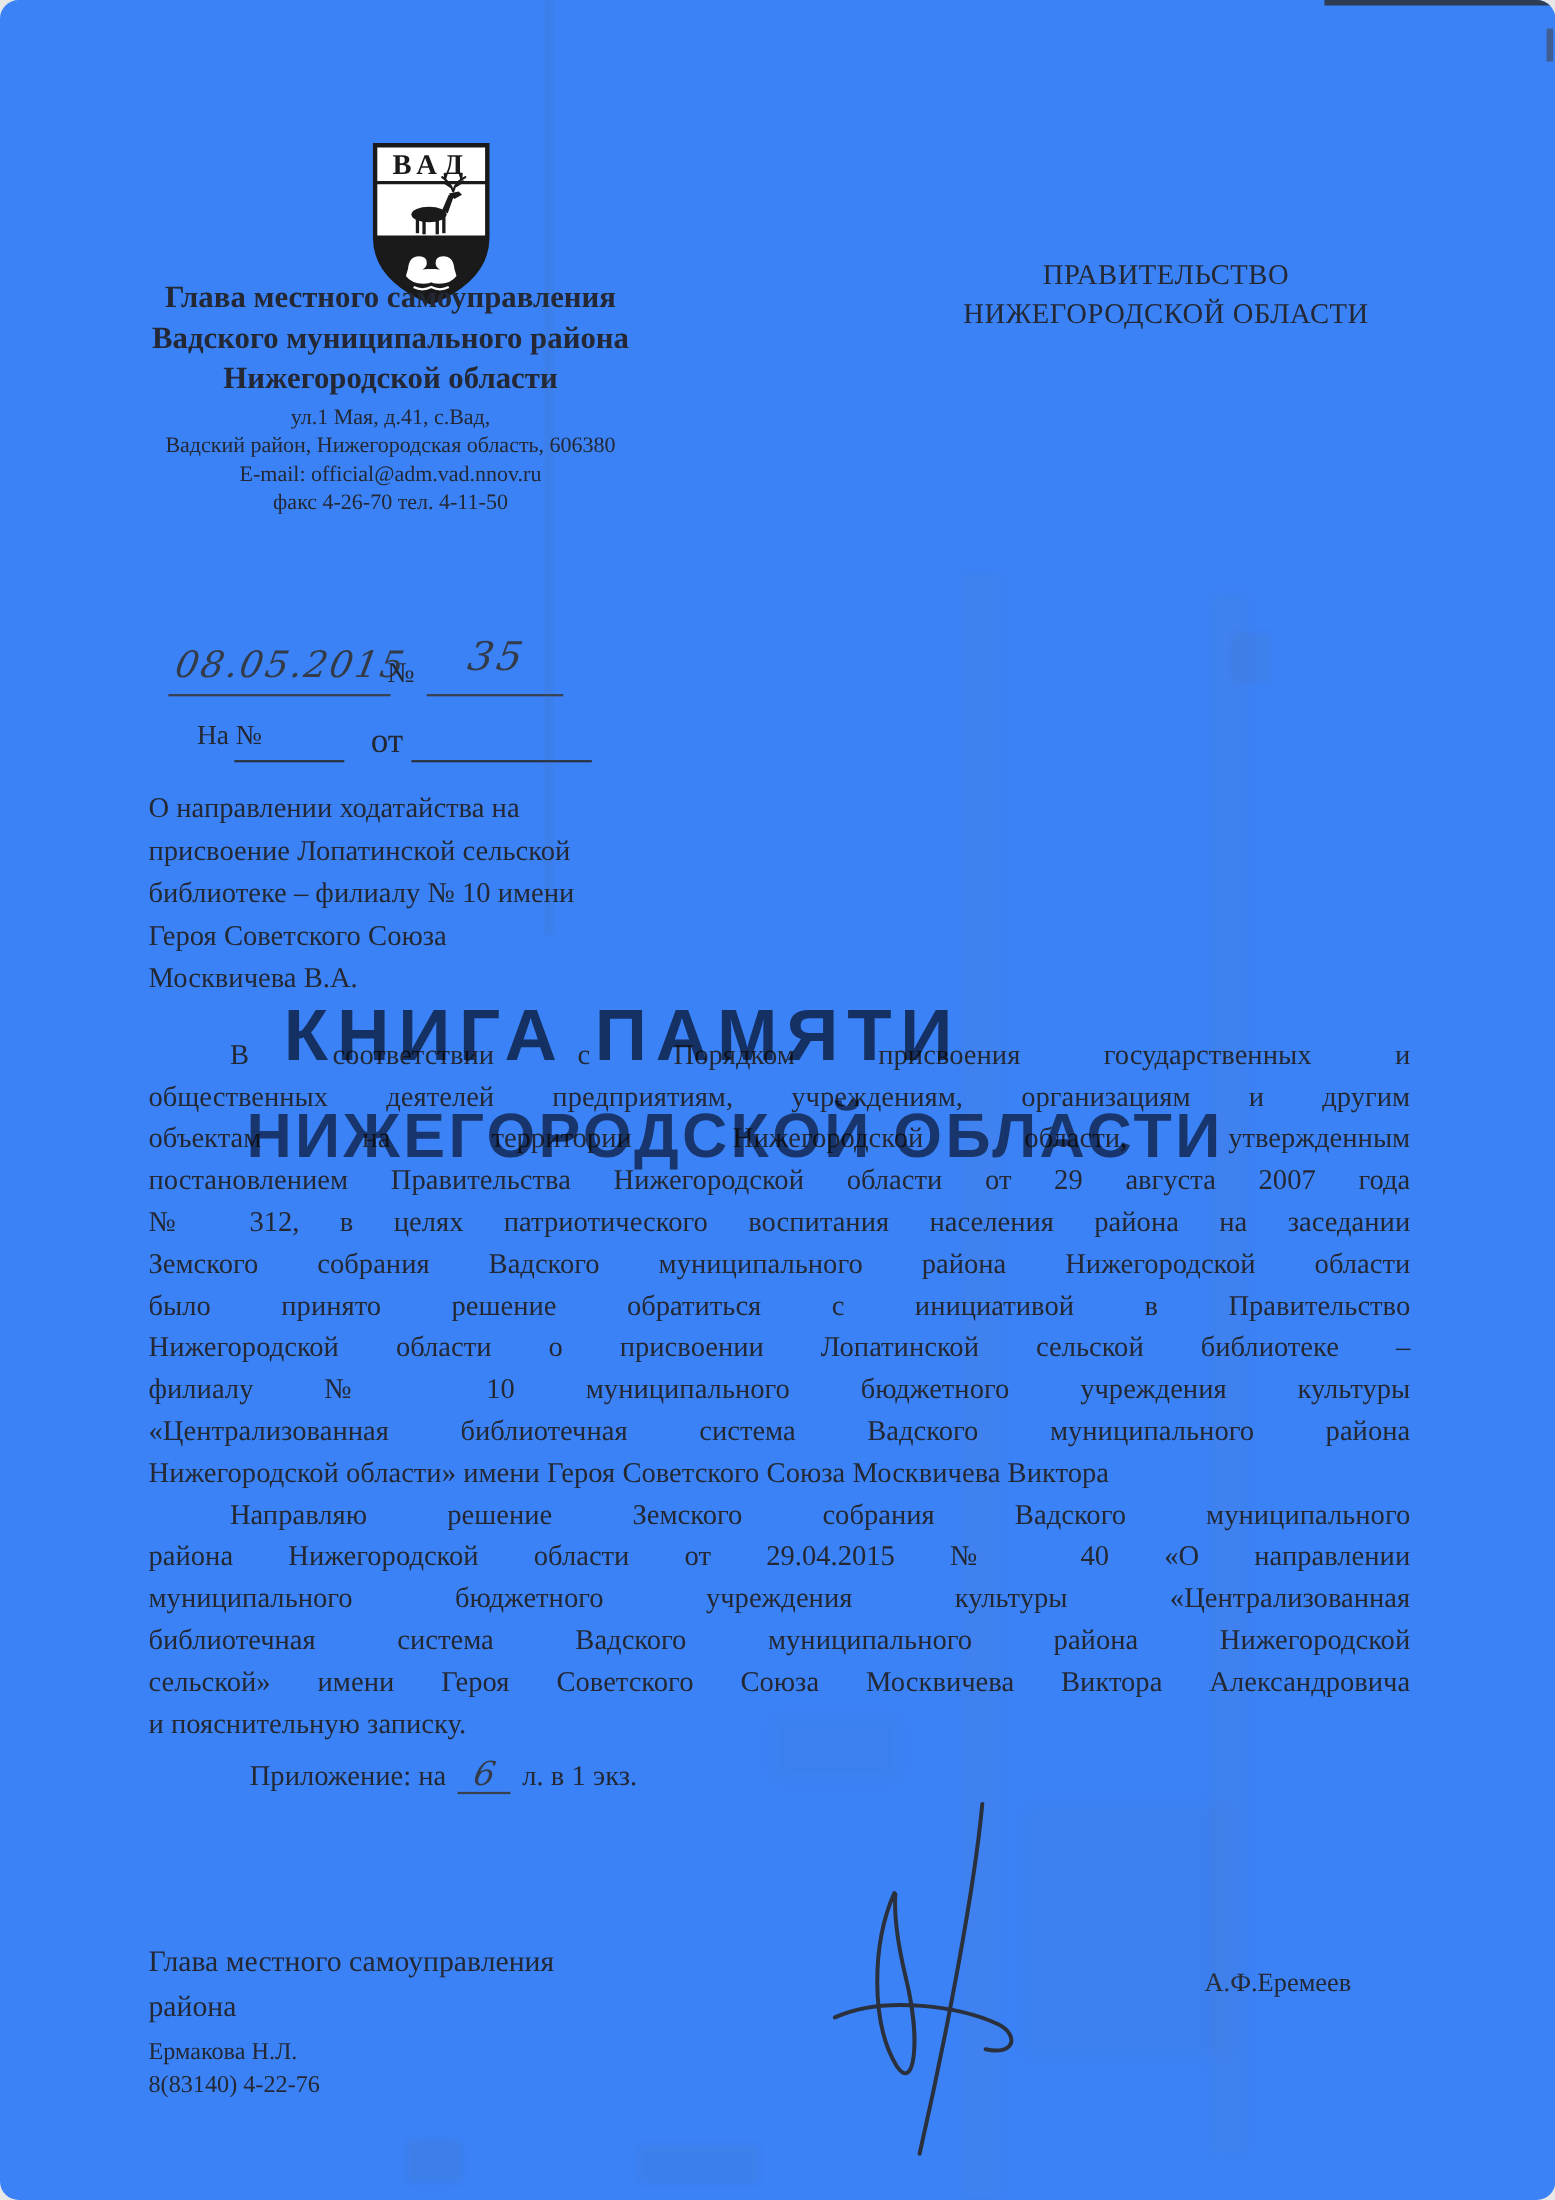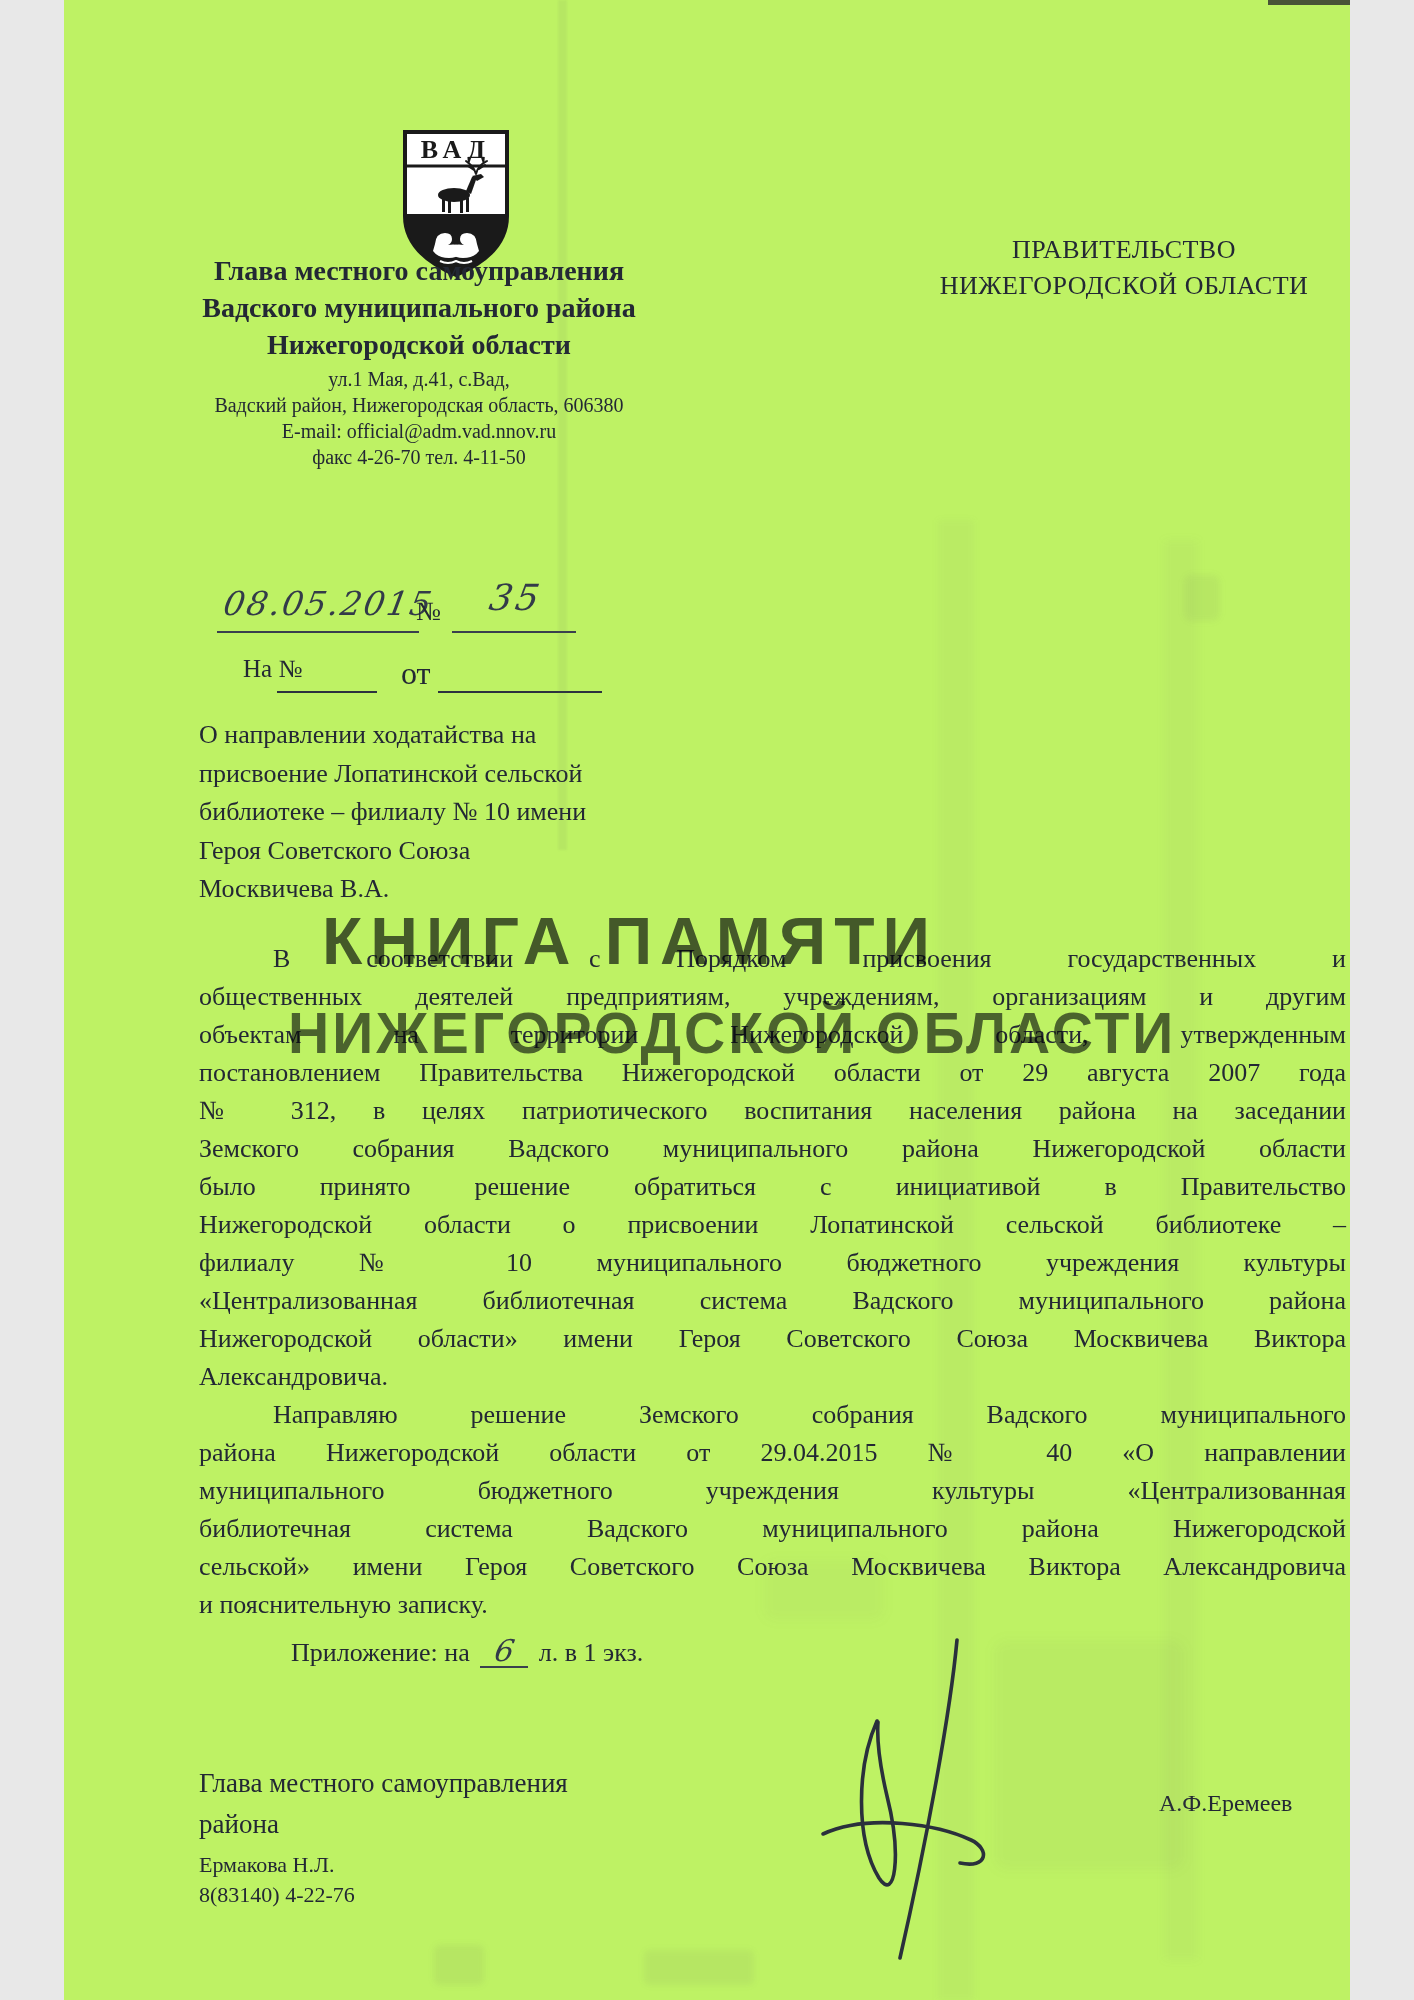--- a/index.html
+++ b/index.html
@@ -1,19 +1,19 @@
 <!DOCTYPE html>
 <html><head>
 <meta charset="utf-8">
 <style>
   html,body{margin:0;padding:0;background:#e8e8e8;}
   .page{
-    position:relative;width:1286px;height:2000px;margin:0 auto;
-    background:#bef264;overflow:hidden;
-    font-family:"Liberation Serif",serif;color:#232834;
+    position:relative;width:1414px;height:2000px;margin:0 auto;
+    background:#3b82f6;overflow:hidden;
+    font-family:"Liberation Serif",serif;color:#232834;border-radius:17px;
   }
   .abs{position:absolute;}
   
   .emblem{left:336px;top:128px;width:112px;height:152px;}
   .org-title{left:60px;top:252px;width:590px;text-align:center;
     font-weight:bold;font-size:28px;line-height:37px;}
   .address{left:60px;top:366px;width:590px;text-align:center;
     font-size:20px;line-height:26px;}
   .recipient{left:820px;top:232px;width:480px;text-align:center;
     font-size:26px;line-height:36px;letter-spacing:.5px;}
@@ -143,21 +143,20 @@
         <div class="bline">общественных деятелей предприятиям, учреждениям, организациям и другим</div>
         <div class="bline">объектам на территории Нижегородской области, утвержденным</div>
         <div class="bline">постановлением Правительства Нижегородской области от 29 августа 2007 года</div>
         <div class="bline">№ 312, в целях патриотического воспитания населения района  на заседании</div>
         <div class="bline">Земского собрания Вадского муниципального района Нижегородской области</div>
         <div class="bline">было принято решение обратиться с инициативой в Правительство</div>
         <div class="bline">Нижегородской области о присвоении Лопатинской сельской библиотеке –</div>
         <div class="bline">филиалу № 10 муниципального бюджетного учреждения культуры</div>
         <div class="bline">«Централизованная библиотечная система Вадского муниципального района</div>
         <div class="bline">Нижегородской области» имени Героя Советского Союза Москвичева Виктора</div>
-        <div class="bline">Александровича.</div>
       </div>
     <div class="para">
         <div class="bline">Направляю решение Земского собрания Вадского муниципального</div>
         <div class="bline">района Нижегородской области от 29.04.2015 № 40 «О направлении</div>
         <div class="bline">муниципального бюджетного учреждения культуры «Централизованная</div>
         <div class="bline">библиотечная система Вадского муниципального района Нижегородской</div>
         <div class="bline">сельской» имени Героя Советского Союза Москвичева Виктора Александровича</div>
         <div class="bline">и пояснительную записку.</div>
       </div>
     <div class="attachment">

